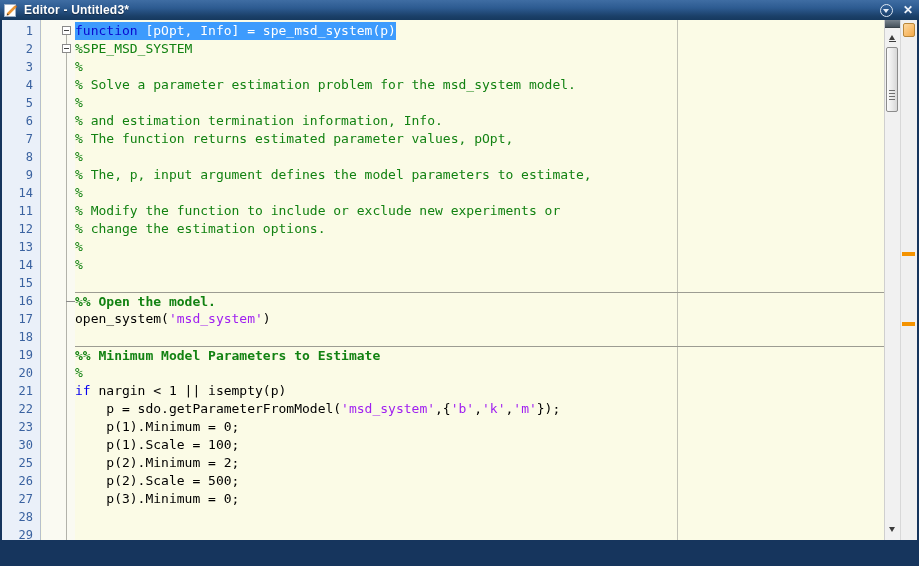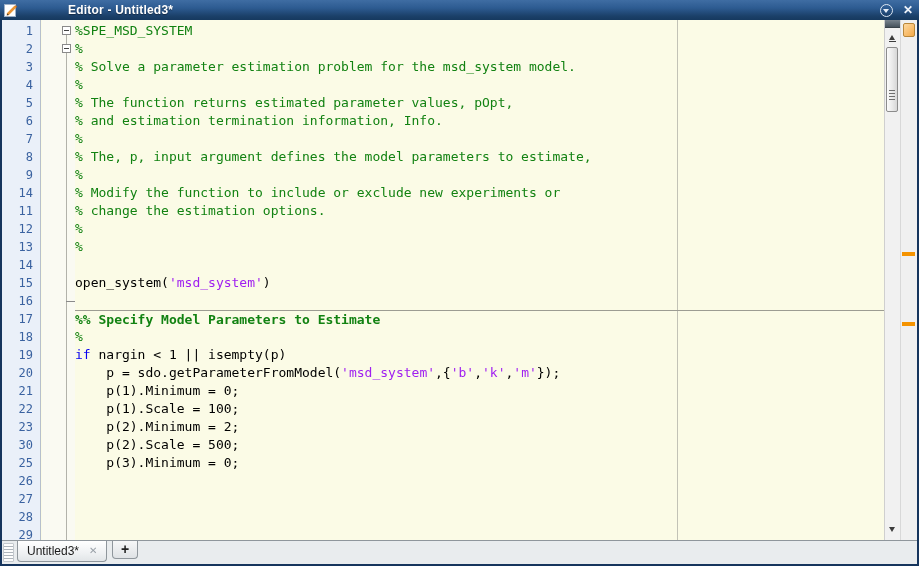--- a/index.html
+++ b/index.html
@@ -3,21 +3,21 @@
 <meta charset="utf-8">
 <style>
   * { margin:0; padding:0; box-sizing:border-box; }
   body { background:#888; font-family:"Liberation Sans", sans-serif; }
 
   .window{ position:relative; width:919px; height:566px; background:#16355d; overflow:hidden; }
 
   
   .titlebar{ position:absolute; top:0; left:0; right:0; height:20px;
     background:linear-gradient(180deg,#3f6da3 0%,#2d5b91 40%,#1b4069 80%,#16395f 100%);
-    display:flex; align-items:center; padding:0 6px 0 4px;gap:44px; }
+    display:flex; align-items:center; padding:0 6px 0 4px; }
   .app-icon{ width:14px; height:14px; display:inline-block; }
   .tb-title{ color:#ffffff; font-size:12px; font-weight:bold; margin-left:6px; letter-spacing:.2px;
     text-shadow:0 1px 1px rgba(0,0,0,.4); white-space:nowrap; }
   .tb-right{ margin-left:auto; display:flex; align-items:center; gap:10px; }
   .menu-circle{ width:13px; height:13px; border:1px solid #dce6f2; border-radius:50%; position:relative; cursor:pointer;}
   .menu-circle::after{ content:""; position:absolute; left:2.5px; top:4px; border:3px solid transparent;
     border-top:4px solid #e8eef7; }
   .tb-close{ color:#eef3fa; font-size:12px; font-weight:bold; line-height:13px; cursor:pointer; }
   .tb-close::before{ content:"\2715"; }
 
@@ -148,37 +148,39 @@
 
     <div class="foldcol">
       <div class="fold-vline"></div>
     <div class="fold-open" style="top: 6px;"></div>
         <div class="fold-open" style="top: 24px;"></div>
         <div class="fold-end" style="top: 281px;"></div>
       </div>
 
     <div class="code">
       <div class="margin-line"></div>
+    <div class="row"><span class="sel-wrap"><span class="c-kw">function</span><span class="c-sel"> [pOpt, Info] = spe_msd_system(p)</span></span></div>
         <div class="row"><span class="c-cmt">%SPE_MSD_SYSTEM</span></div>
         <div class="row"><span class="c-cmt">%</span></div>
         <div class="row"><span class="c-cmt">% Solve a parameter estimation problem for the msd_system model.</span></div>
         <div class="row"><span class="c-cmt">%</span></div>
+        <div class="row"><span class="c-cmt">% and estimation termination information, Info.</span></div>
         <div class="row"><span class="c-cmt">% The function returns estimated parameter values, pOpt,</span></div>
-        <div class="row"><span class="c-cmt">% and estimation termination information, Info.</span></div>
         <div class="row"><span class="c-cmt">%</span></div>
         <div class="row"><span class="c-cmt">% The, p, input argument defines the model parameters to estimate,</span></div>
         <div class="row"><span class="c-cmt">%</span></div>
         <div class="row"><span class="c-cmt">% Modify the function to include or exclude new experiments or</span></div>
         <div class="row"><span class="c-cmt">% change the estimation options.</span></div>
         <div class="row"><span class="c-cmt">%</span></div>
         <div class="row"><span class="c-cmt">%</span></div>
         <div class="row"></div>
+        <div class="row divider"><span class="c-sec">%% Open the model.</span></div>
         <div class="row"><span class="c-txt">open_system(</span><span class="c-str">'msd_system'</span><span class="c-txt">)</span></div>
         <div class="row"></div>
-        <div class="row divider"><span class="c-sec">%% Specify Model Parameters to Estimate</span></div>
+        <div class="row divider"><span class="c-sec">%% Minimum Model Parameters to Estimate</span></div>
         <div class="row"><span class="c-cmt">%</span></div>
         <div class="row"><span class="c-kw">if</span><span class="c-txt"> nargin &lt; 1 || isempty(p)</span></div>
         <div class="row"><span class="c-txt">    p = sdo.getParameterFromModel(</span><span class="c-str">'msd_system'</span><span class="c-txt">,{</span><span class="c-str">'b'</span><span class="c-txt">,</span><span class="c-str">'k'</span><span class="c-txt">,</span><span class="c-str">'m'</span><span class="c-txt">});</span></div>
         <div class="row"><span class="c-txt">    p(1).Minimum = 0;</span></div>
         <div class="row"><span class="c-txt">    p(1).Scale = 100;</span></div>
         <div class="row"><span class="c-txt">    p(2).Minimum = 2;</span></div>
         <div class="row"><span class="c-txt">    p(2).Scale = 500;</span></div>
         <div class="row"><span class="c-txt">    p(3).Minimum = 0;</span></div>
       </div>
 
@@ -194,22 +196,14 @@
     </div>
 
     <div class="indicator">
       <div class="ind-square"></div>
     <div class="ind-marker" style="top: 232px;"></div>
         <div class="ind-marker" style="top: 302px;"></div>
       </div>
 
   </div>
 
-  <div class="tabbar">
-    <div class="tab-grip"></div>
-    <div class="tab">
-      <span class="tab-label">Untitled3*</span>
-      <span class="tab-close"></span>
-    </div>
-    <div class="tab-add">+</div>
-  </div>
 
 </div>
 
 </body></html>

